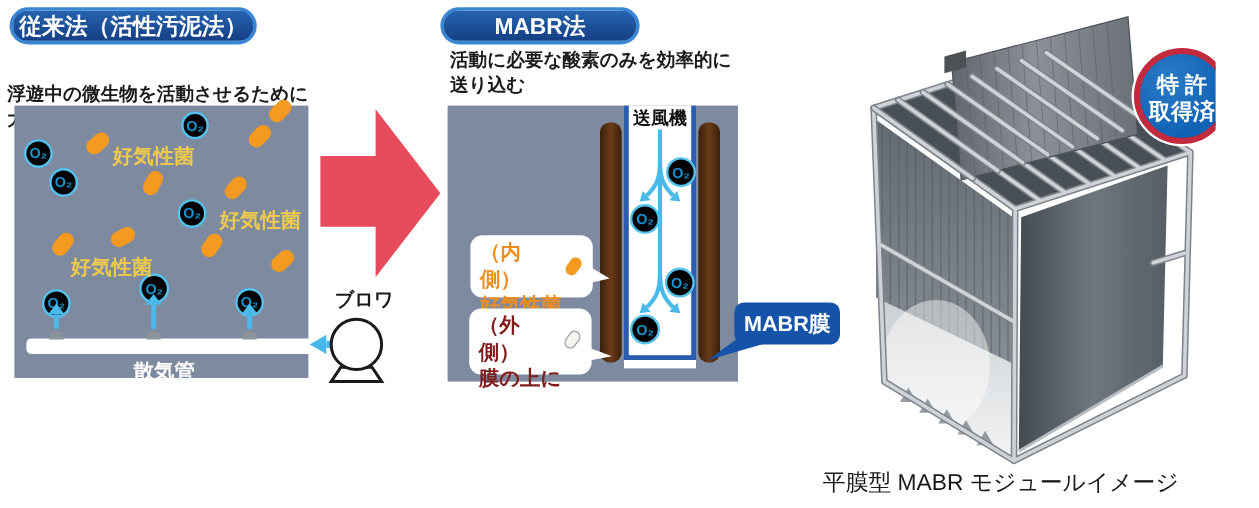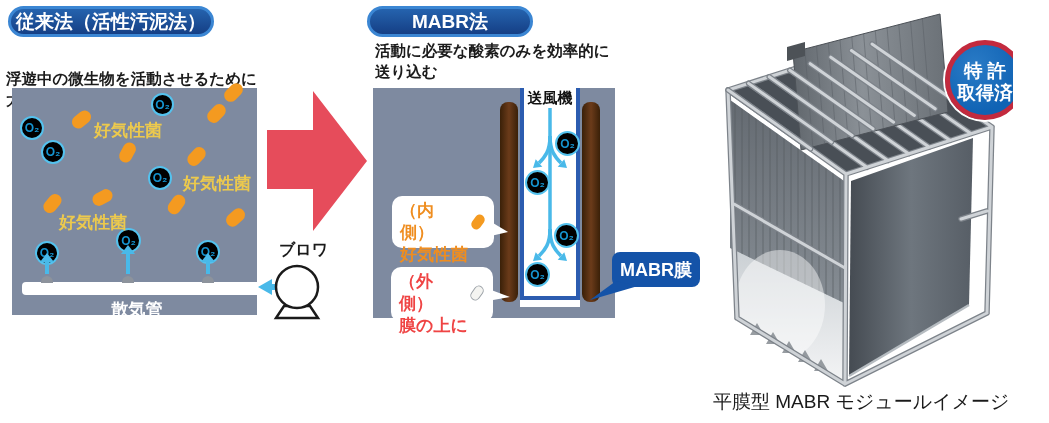--- a/index.html
+++ b/index.html
@@ -139,21 +139,21 @@
 
     <div class="callout" style="left:19px;top:108px;width:102px;height:52px;color:#ef8d1f;">
       <div class="row">
         <span>（内側）</span>
         <i class="pill-icon inner"></i>
       </div>
       <div>好気性菌</div>
     </div>
     <div class="tail" style="left:109px;top:132px;width:28px;height:20px;clip-path:polygon(21% 0,93% 60%,0 90%);"></div>
 
-    <div class="callout" style="left:18px;top:179px;width:102px;height:55px;color:#ef4444;">
+    <div class="callout" style="left:18px;top:169px;width:102px;height:55px;color:#7f1d1d;">
       <div class="row">
         <span>（外側）</span>
         <i class="pill-icon outer"></i>
       </div>
       <div>膜の上に</div>
     </div>
     <div class="tail" style="left:109px;top:200px;width:30px;height:16px;clip-path:polygon(13% 0,93% 56%,0 88%);"></div>
   </div>
 
   <div class="blue-bubble" style="left:612px;top:252px;width:88px;height:35px;">MABR膜</div>
@@ -208,15 +208,15 @@
     <path d="M99.8,44L107.8,142M111.5,40.9L119.5,138.9M123.3,37.9L131.3,135.9M135,34.8L143,132.8M146.8,31.8L154.8,129.8M158.6,28.8L166.6,126.8M170.3,25.7L178.3,123.7M182.1,22.7L190.1,120.7M193.8,19.6L201.8,117.6M205.6,16.6L213.6,114.6M217.4,13.6L225.4,111.6" stroke="#5a6066" stroke-width=".9" opacity=".6"></path>
     <polygon points="82,42 100,37 100,51 82,56" fill="#4d5257"></polygon>
 
     <path d="M23,85L105.6,143.8M43.6,78.4L126.4,137.1M64.2,71.8L147.2,130.5M84.8,65.3L168,123.8M105.2,58.7L188.6,117.2M125.8,52.2L209.4,110.4M146.4,45.6L230.2,103.8M167,39L251,97.1" stroke="#7d838a" stroke-width="5.5" fill="none" stroke-linecap="round"></path>
     <path d="M23,85L105.6,143.8M43.6,78.4L126.4,137.1M64.2,71.8L147.2,130.5M84.8,65.3L168,123.8M105.2,58.7L188.6,117.2M125.8,52.2L209.4,110.4M146.4,45.6L230.2,103.8M167,39L251,97.1" stroke="#cfd3d7" stroke-width="3" fill="none" stroke-linecap="round"></path>
   </svg>
 
   <div class="badge ml" style="left:945px;top:40px;">特 許
 取得済</div>
 
-  <div class="caption" style="left:713px;top:389px;width:310px;">平膜型 MABR モジュールイメージ</div>
+  <div class="caption" style="left:679px;top:389px;width:310px;text-align:center;">平膜型 MABR モジュールイメージ</div>
 
 </div>
 
 </body></html>

